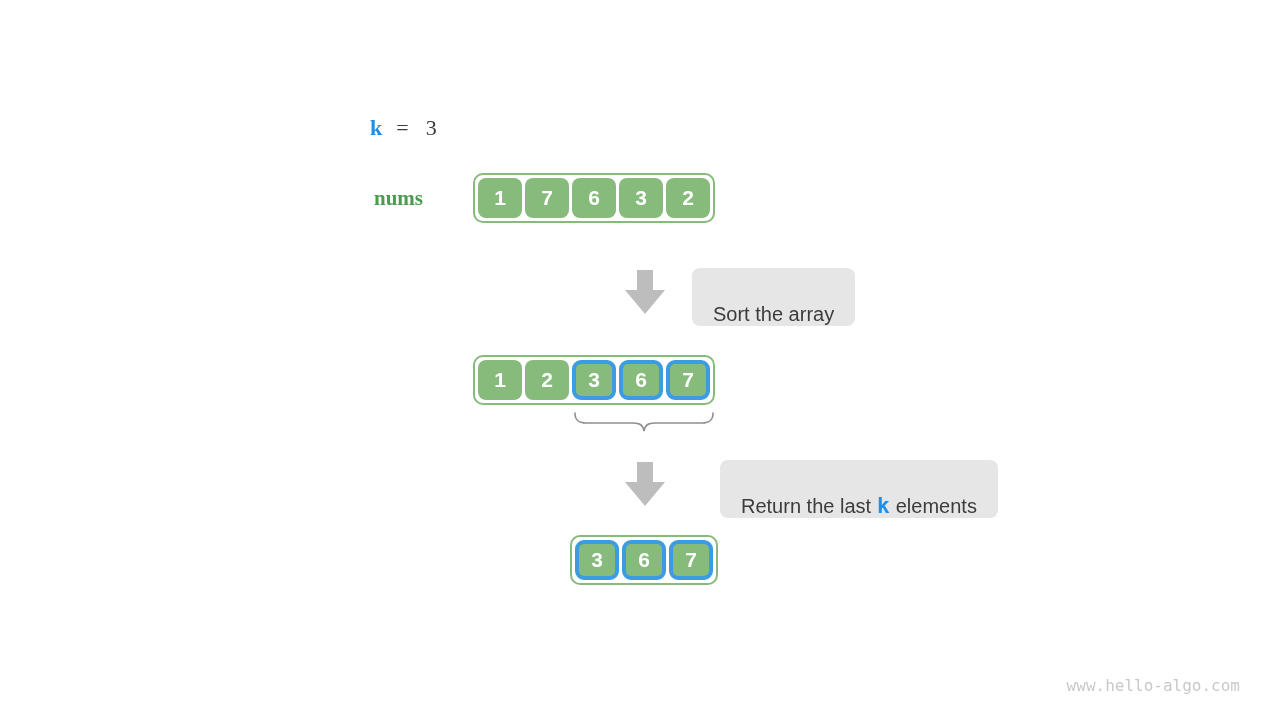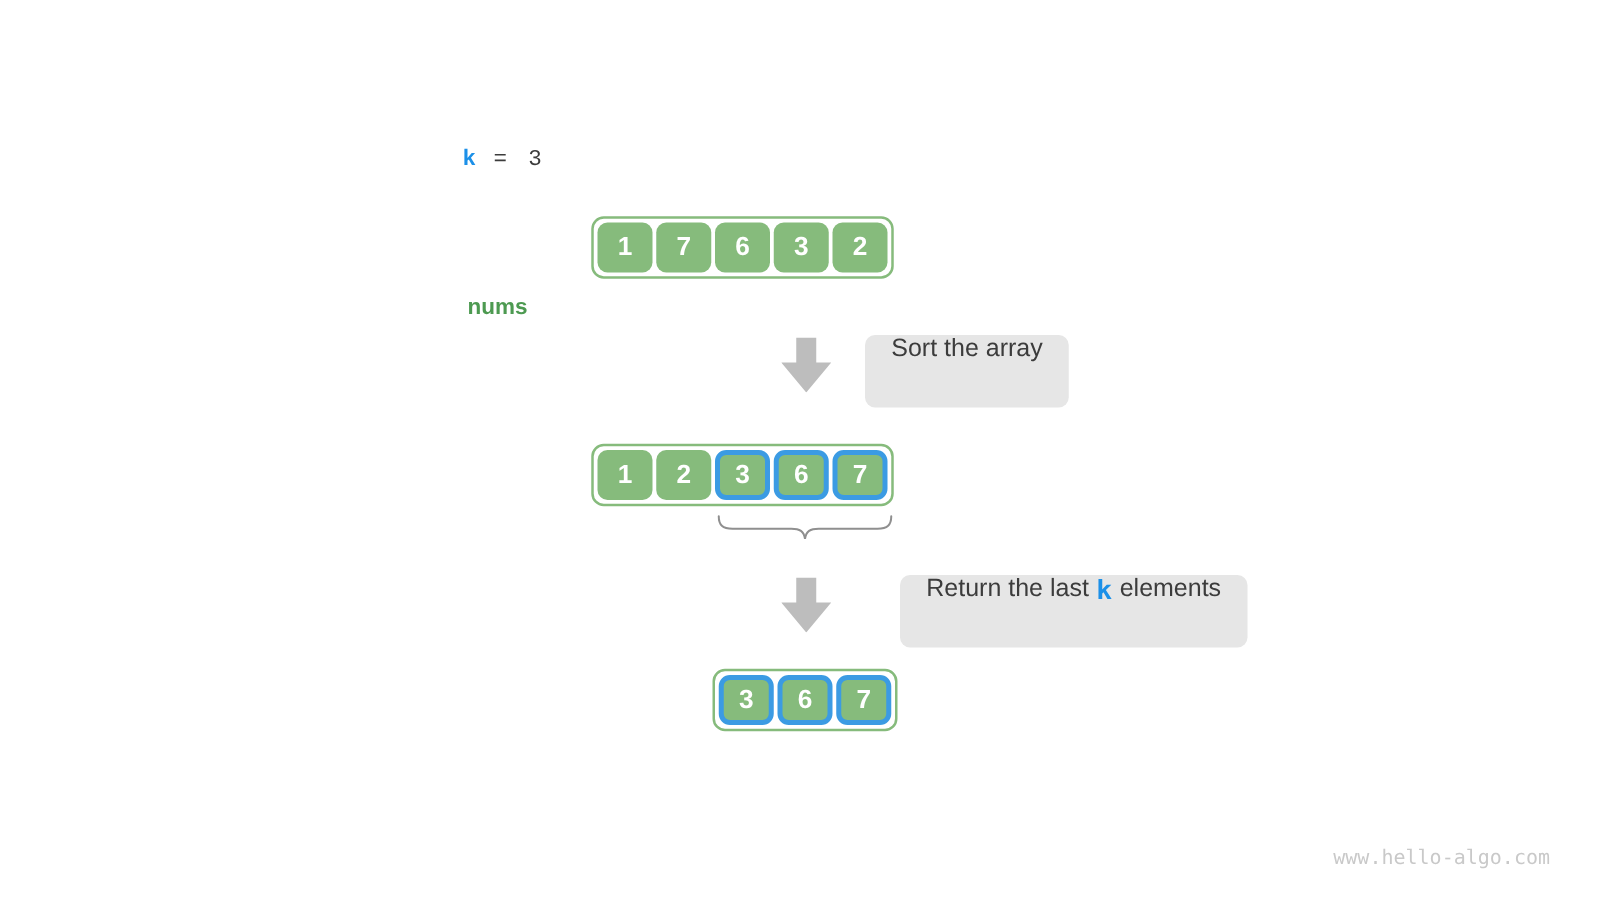--- a/index.html
+++ b/index.html
@@ -22,41 +22,40 @@
     height: 720px;
     background: #ffffff;
     font-family: "Liberation Sans", sans-serif;
   }
 
   
   .k-line {
     position: absolute;
     left: 370px;
     top: 114px;
-    font-size: 18px;
+    font-size: 22px;
     line-height: 28px;
     color: var(--label-text);
-    font-family: Liberation Mono, monospace;
+    font-family: Liberation Serif, serif;
     text-align: center;
   }
   .k-line .var-k { color: var(--blue-text); font-weight: bold; }
   .k-line .eq { margin-left: 14px; }
   .k-line .val { margin-left: 17px; }
 
   
   .nums-label {
     position: absolute;
     left: 374px;
     top: 185px;
-    font-size: 18px;
+    font-size: 21px;
     line-height: 26px;
     font-weight: bold;
     color: var(--green-text);
-    font-family: Liberation Sans, sans-serif;
-    margin-top: 47px;
+    font-family: Liberation Serif, serif;
   }
 
   
   .array {
     position: absolute;
     display: inline-flex;
     gap: 3px;
     padding: 3px;
     background: #ffffff;
     border: 2px solid var(--green-border);
@@ -91,21 +90,21 @@
     height: 44px;
   }
   .arrow-1 { left: 625px; top: 270px; }
   .arrow-2 { left: 625px; top: 462px; }
 
   
   .step-label {
     position: absolute;
     height: 58px;
     display: inline-flex;
-    align-items: flex-start;
+    align-items: flex-end;
     padding: 0 21px;
     background: var(--label-bg);
     border-radius: 8px;
     font-size: 20px;
     color: var(--label-text);
     white-space: nowrap;
   }
   .label-1 { left: 692px; top: 268px; }
   .label-2 { left: 692px; top: 460px; margin-left: 28px; }
   .step-label .k-inline {

